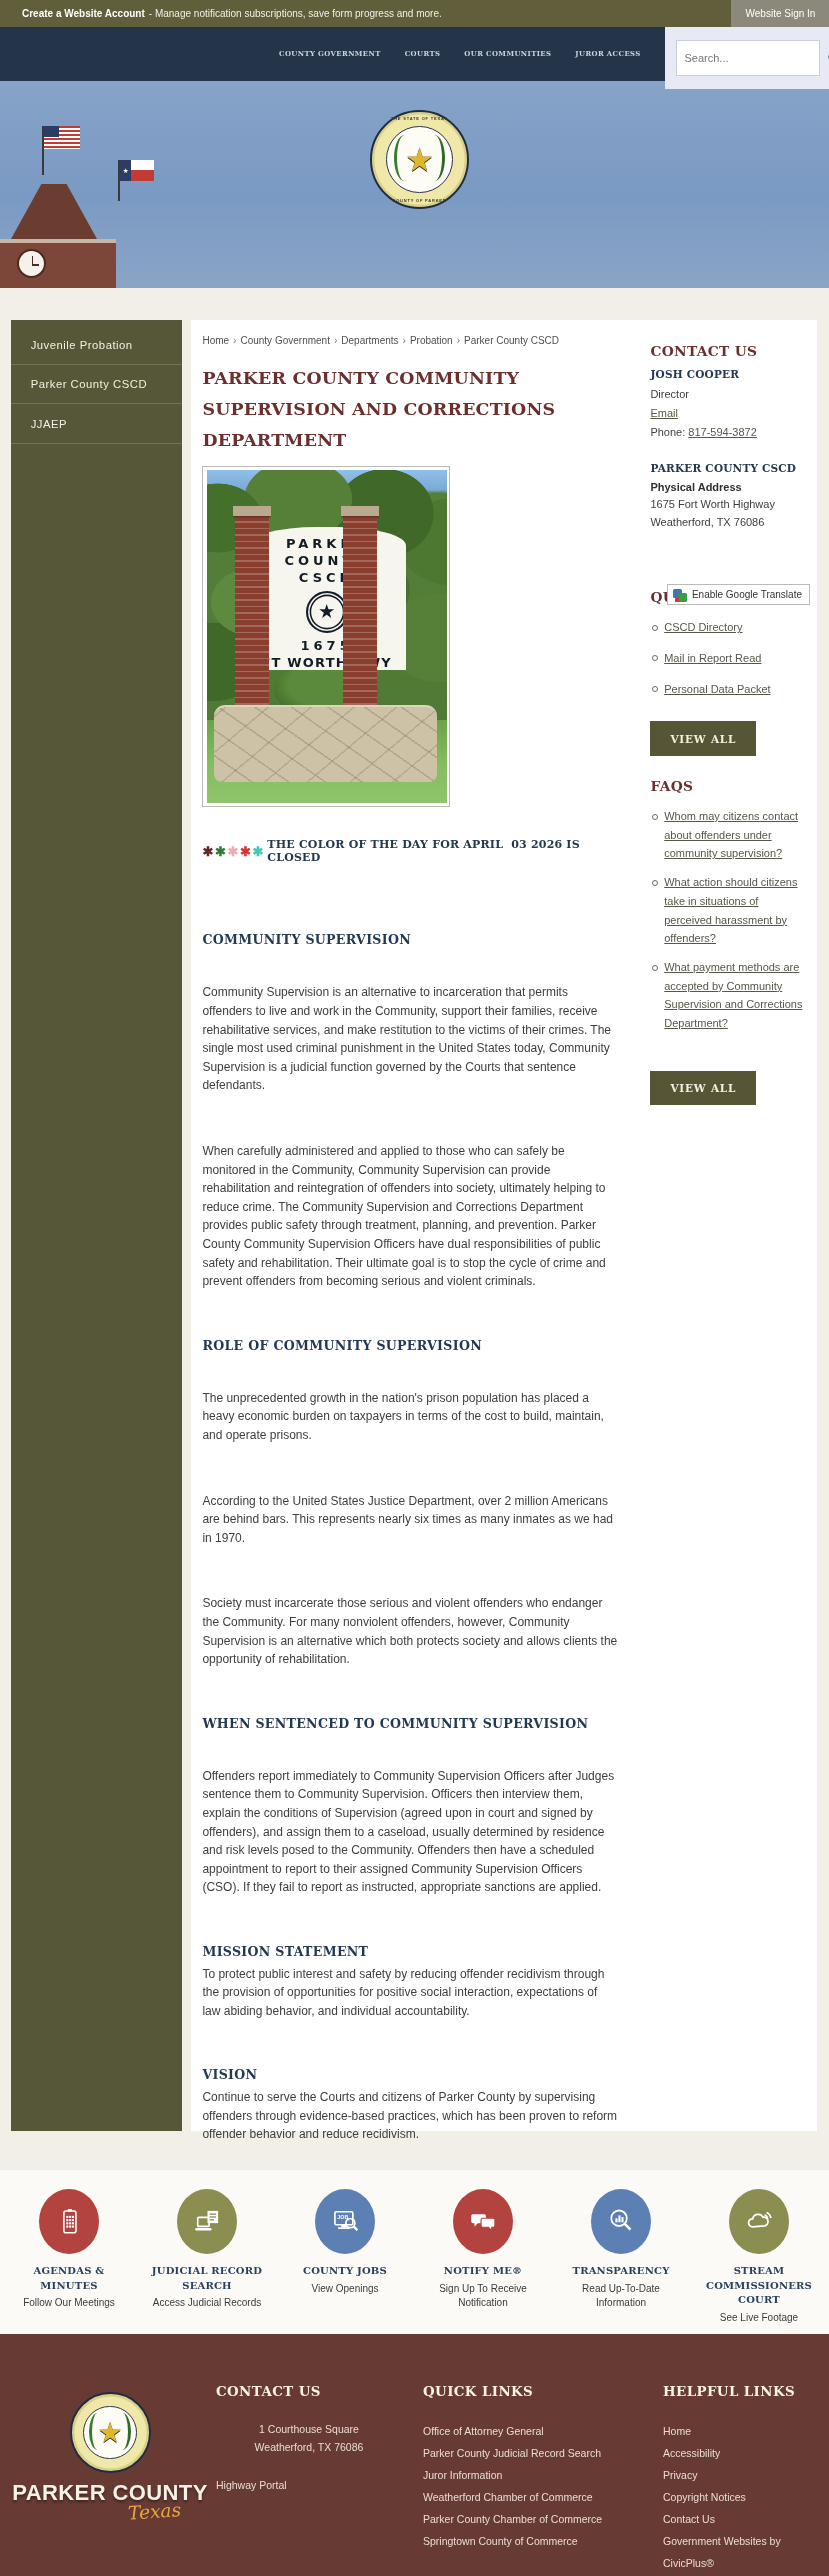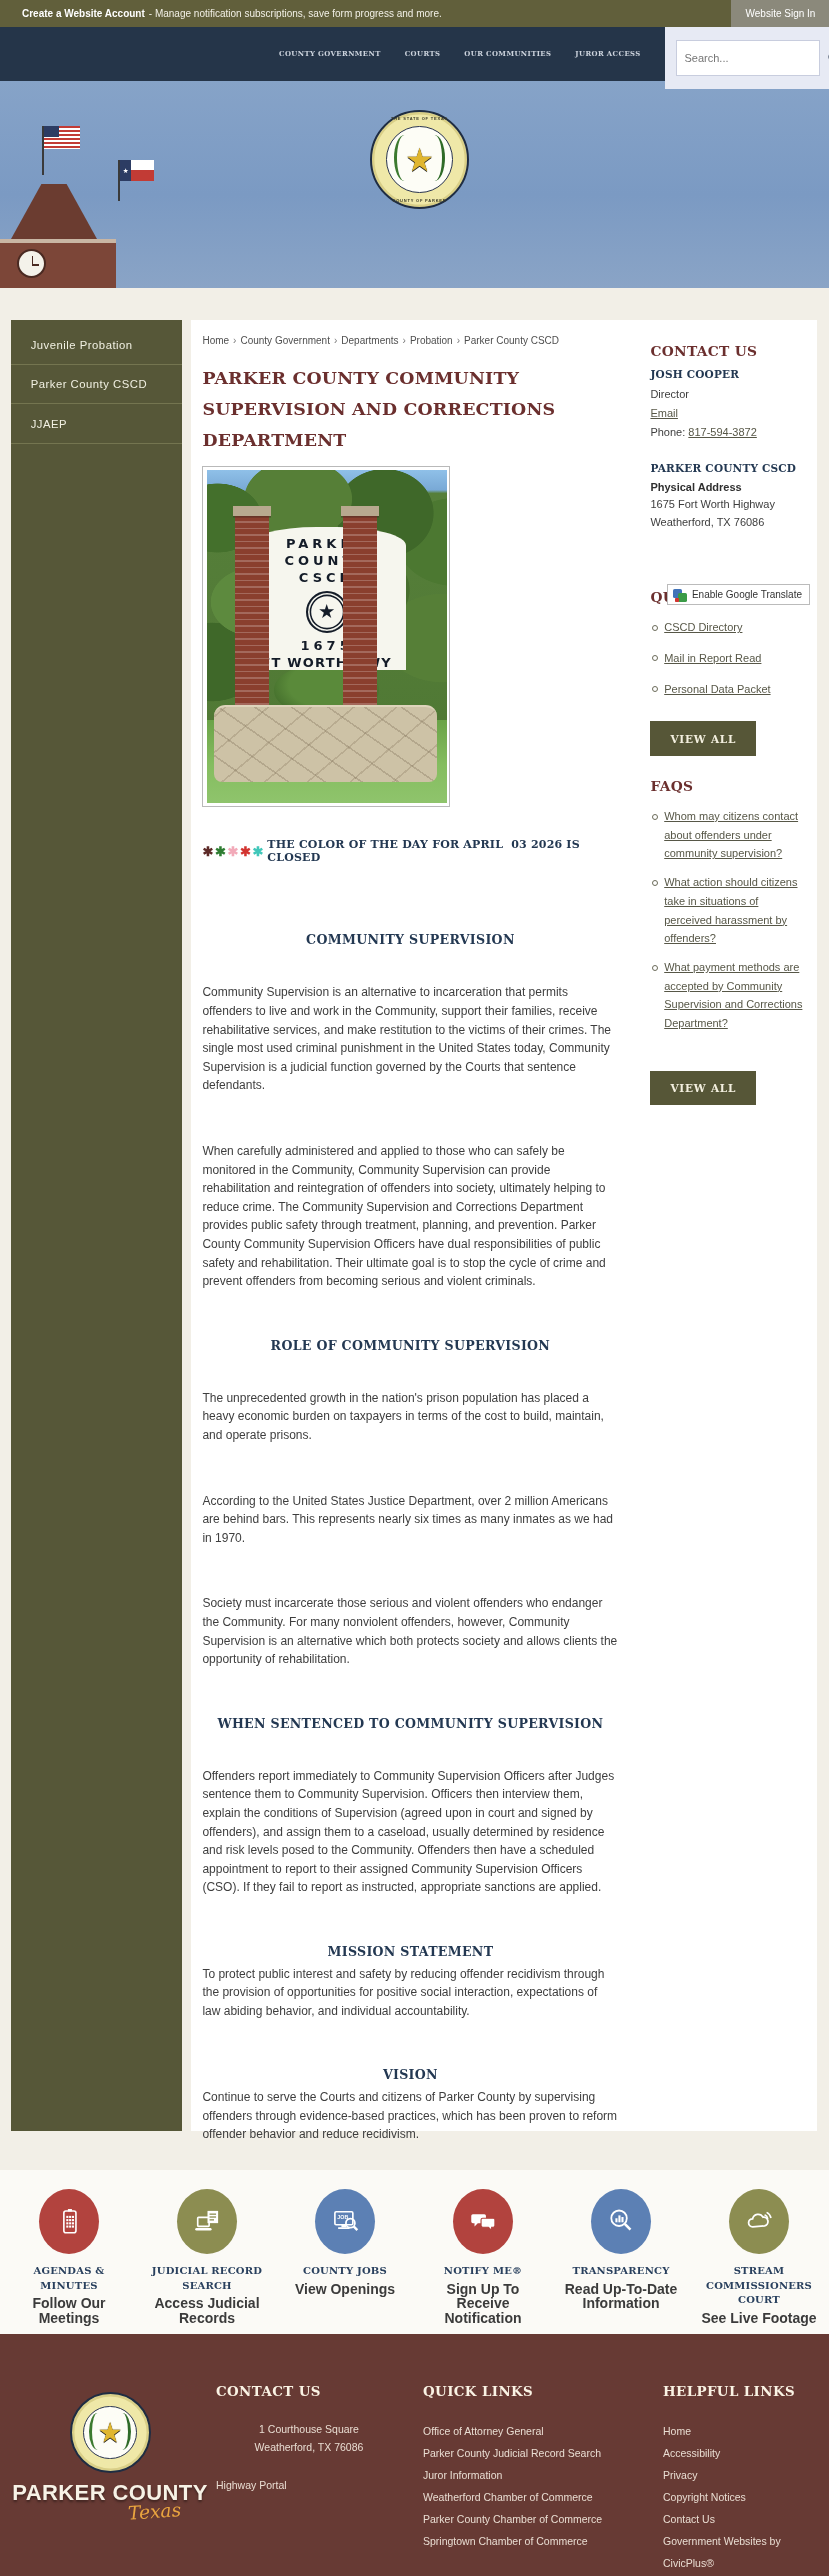--- a/index.html
+++ b/index.html
@@ -79,21 +79,21 @@
   .pillar.left { left:12%; } .pillar.right { left:57%; }
   .pillar::before { content:""; position:absolute; top:-9px; left:-7%; right:-7%; height:9.7px; background:#b8a98f; box-shadow:0 1.6px 0 rgba(60,40,30,.45); }
   .stone-base { position:absolute; left:3%; right:4%; bottom:6.5%; height:23%; background:#cdc2a6; border-radius:11.3px 11.3px 8px 8px; z-index:3;
     background-image:repeating-linear-gradient(35deg, rgba(120,105,80,.3) 0 1.6px, transparent 1.6px 21px), repeating-linear-gradient(-40deg, rgba(120,105,80,.25) 0 1.6px, transparent 1.6px 27.5px);
     border-top:2.4px solid #ded4bb; }
 
   .color-day { display:flex; align-items:center; }
   .ast { font-size:13px; font-weight:bold; margin-right:1.6px; line-height:13px; }
   .color-day-text { color:#233852; font-family:"DejaVu Serif", serif; font-weight:bold; font-size:11px; letter-spacing:0.2px; white-space:pre-wrap; margin-left:2.4px; }
 
-  .sec-h { color:#233852; font-family:"DejaVu Serif", serif; font-size:12.6px; letter-spacing:0.3px; font-weight:bold; margin:47px 0 36px;text-align:center; }
+  .sec-h { color:#233852; font-family:"DejaVu Serif", serif; font-size:12.6px; letter-spacing:0.3px; font-weight:bold; margin:47px 0 36px; }
   .sec-h.first { margin-top:68px; }
   .sec-h.tight { margin-bottom:5.7px; }
   .para { color:#3e3e3e; font-size:12px; line-height:18.6px; margin-bottom:47px; }
   .para.last { margin-bottom:0; }
   section.tight .para { margin-bottom:0; }
 
   
   .rail-h { color:#6b2f2e; font-family:"DejaVu Serif", serif; font-size:13.8px; font-weight:bold; letter-spacing:0.3px; margin-bottom:9.7px; }
   .rail-name { color:#233852; font-family:"DejaVu Serif", serif; font-size:10.5px; font-weight:bold; letter-spacing:0.2px; margin-bottom:7.3px; }
   .rail-line { color:#3e3e3e; font-size:11px; margin-bottom:7.3px; }
@@ -114,21 +114,21 @@
   .faq-wrap { margin-top:22px; }
   .faq-list li { margin-bottom:10.5px; }
   .viewall-btn.second { margin-top:27.5px; }
 
   
   .icon-band { height:203px; background:#f2efe7; padding-top:39px; }
   .band-inner { height:164px; background:#fbfaf6; display:flex; padding-top:19.4px; }
   .band-item { width:138px; text-align:center; cursor:pointer; }
   .band-circle { width:60px; height:65px; border-radius:50%; margin:0 auto 9.7px; display:flex; align-items:center; justify-content:center; }
   .band-title { color:#29405e; font-family:"DejaVu Serif", serif; font-weight:bold; font-size:10px; line-height:14.6px; letter-spacing:0.2px; margin:0 6.5px 3.2px; }
-  .band-sub { color:#3b3b3b; font-size:14px; line-height:14.6px; margin:0 8px;font-weight:bold; }
+  .band-sub { color:#3b3b3b; font-size:10px; line-height:14.6px; margin:0 8px; }
 
   
   .site-footer { height:243px; background:#673a34; position:relative; color:#e9ddd2; }
   .f-logo { position:absolute; left:8px; top:58px; width:204px; text-align:center; }
   .f-seal { width:81px; height:81px; margin:0 auto 6.5px; }
   .f-seal .seal-star { font-size:27.5px; }
   .f-logo-title { color:#f7f2e6; font-weight:bold; font-size:22px; letter-spacing:0.4px; text-shadow:0 1.6px 2.4px rgba(0,0,0,.4); font-family:"Liberation Sans", sans-serif; }
   .f-logo-sub { color:#e9a43f; font-size:18.6px; font-style:italic; font-family:"DejaVu Serif", serif; margin:-4.9px 0 0 89px; transform:rotate(-4deg); }
   .f-col { position:absolute; top:49px; }
   .f-col.c1 { left:216px; width:186px; }
@@ -423,21 +423,21 @@
       <span class="f-link f-extra">Highway Portal</span>
     </div>
 
     <div class="f-col c2">
       <div class="f-head">QUICK LINKS</div>
       <span class="f-link">Office of Attorney General</span>
       <span class="f-link">Parker County Judicial Record Search</span>
       <span class="f-link">Juror Information</span>
       <span class="f-link">Weatherford Chamber of Commerce</span>
       <span class="f-link">Parker County Chamber of Commerce</span>
-      <span class="f-link">Springtown Chamber of Commerce</span>
+      <span class="f-link">Springtown County of Commerce</span>
     </div>
 
     <div class="f-col c3">
       <div class="f-head">HELPFUL LINKS</div>
       <span class="f-link">Home</span>
       <span class="f-link">Accessibility</span>
       <span class="f-link">Privacy</span>
       <span class="f-link">Copyright Notices</span>
       <span class="f-link">Contact Us</span>
       <span class="f-link">Government Websites by CivicPlus®</span>

